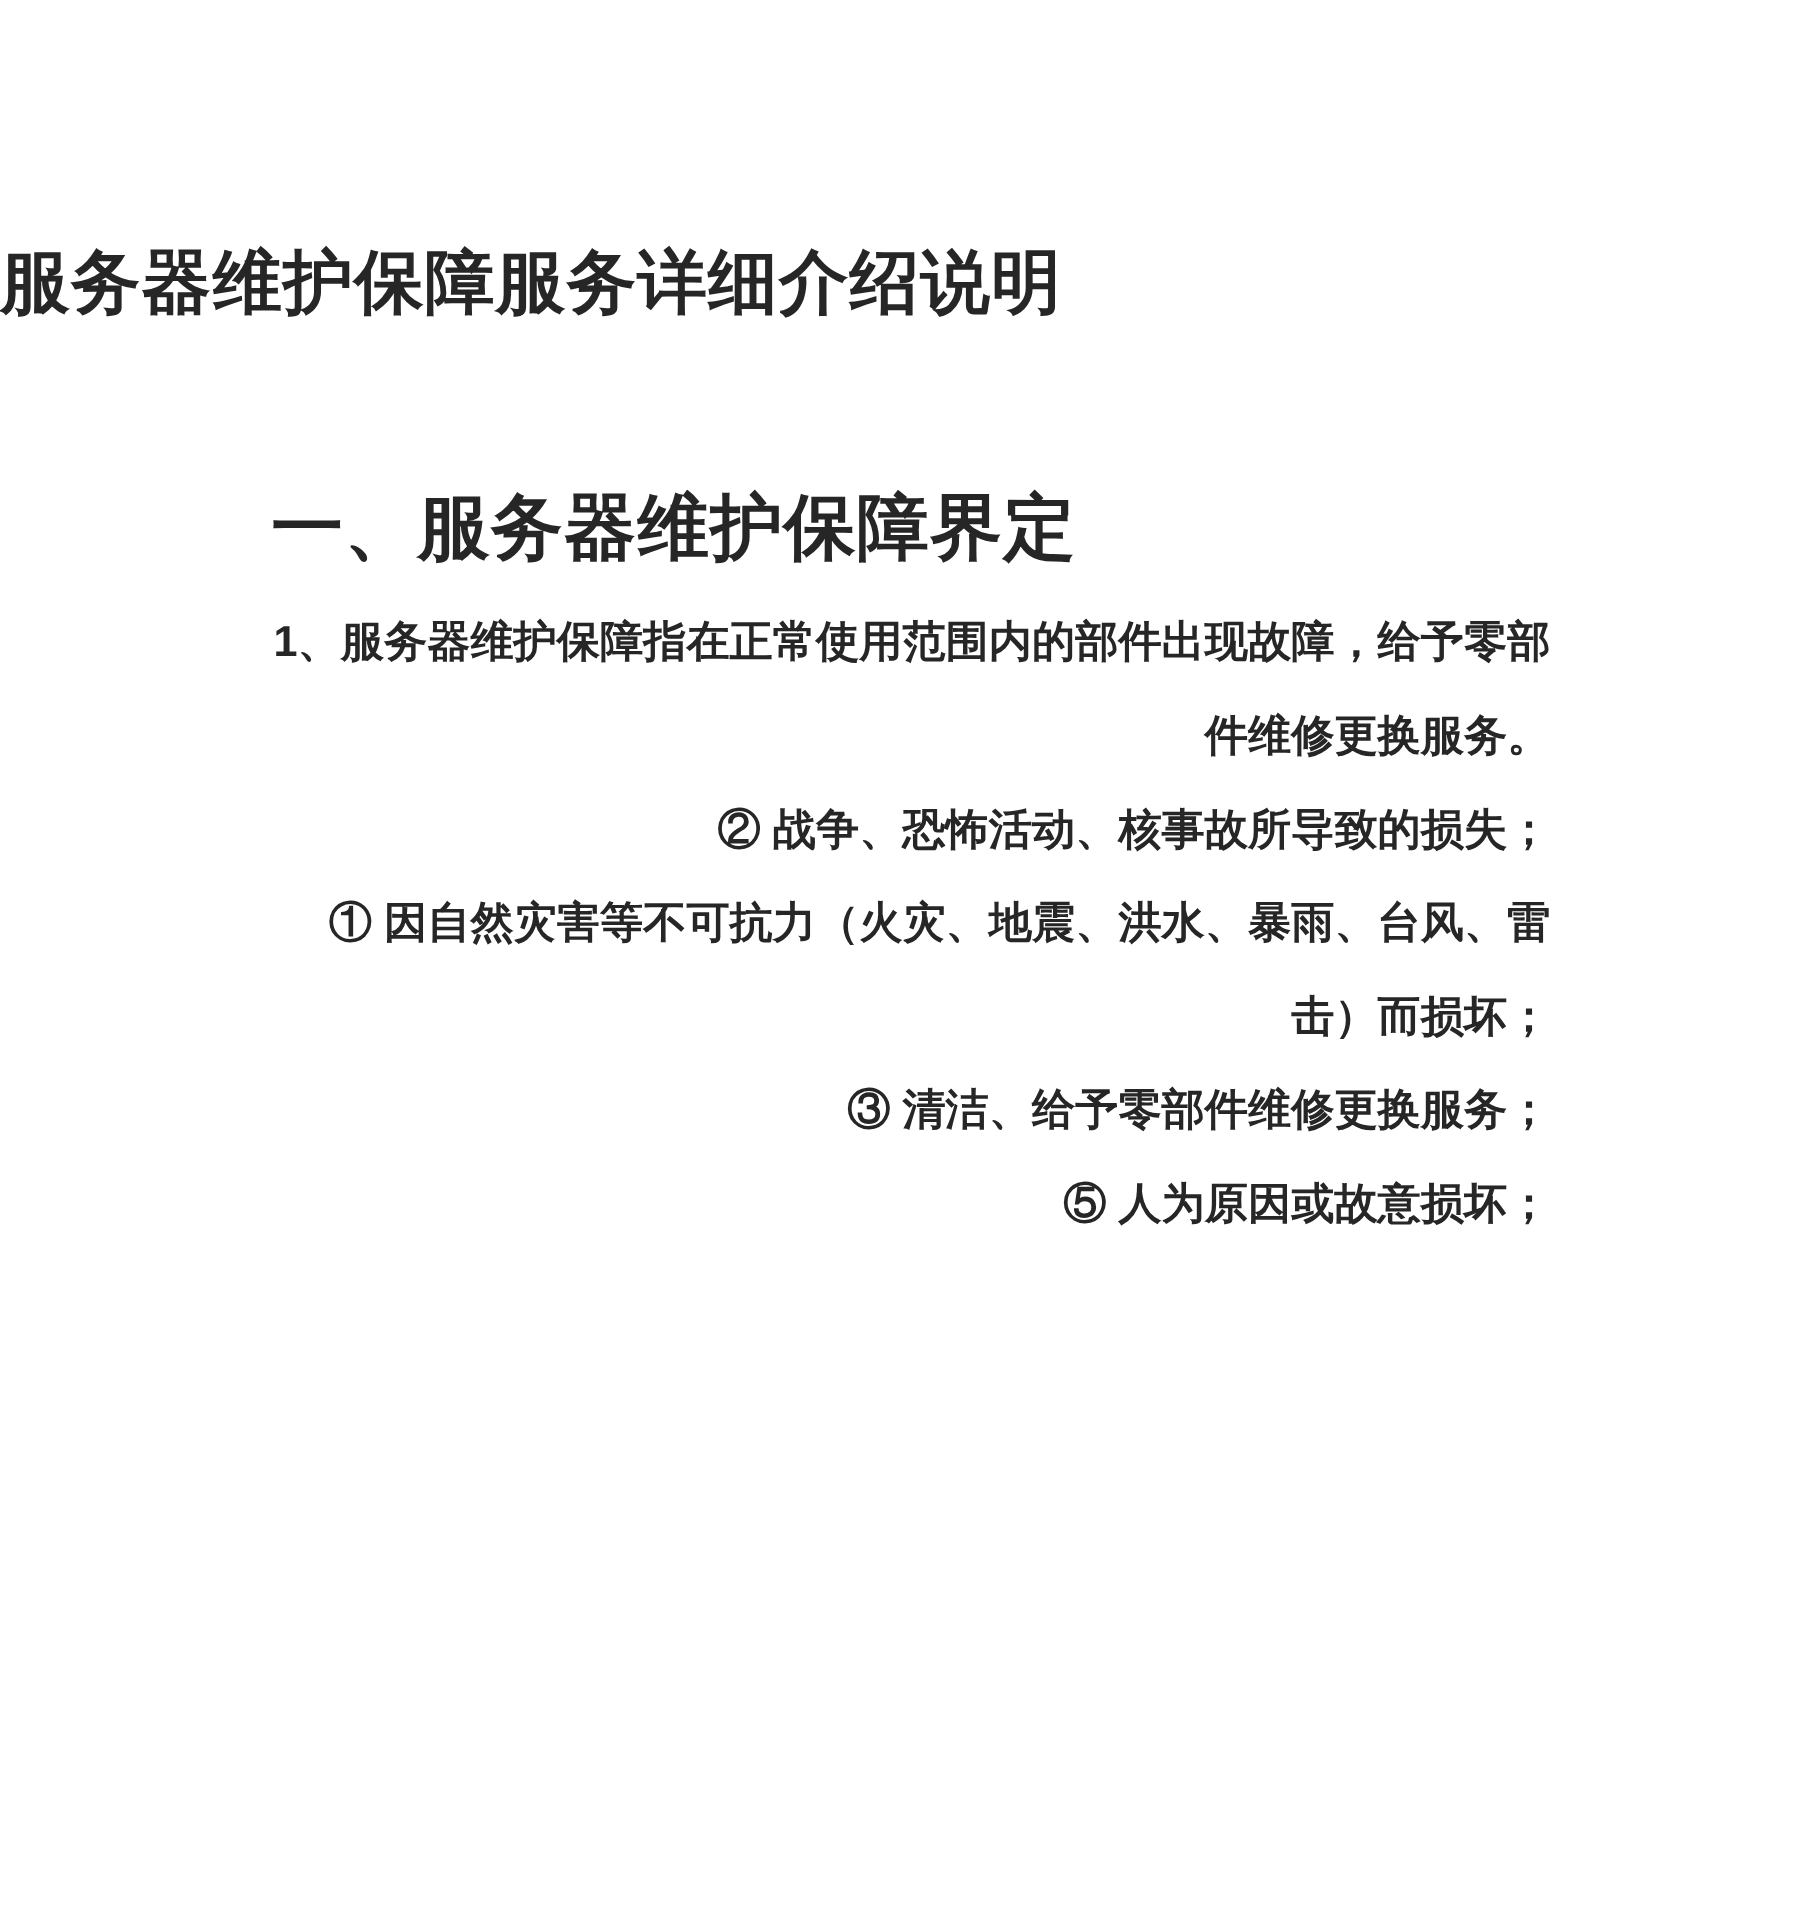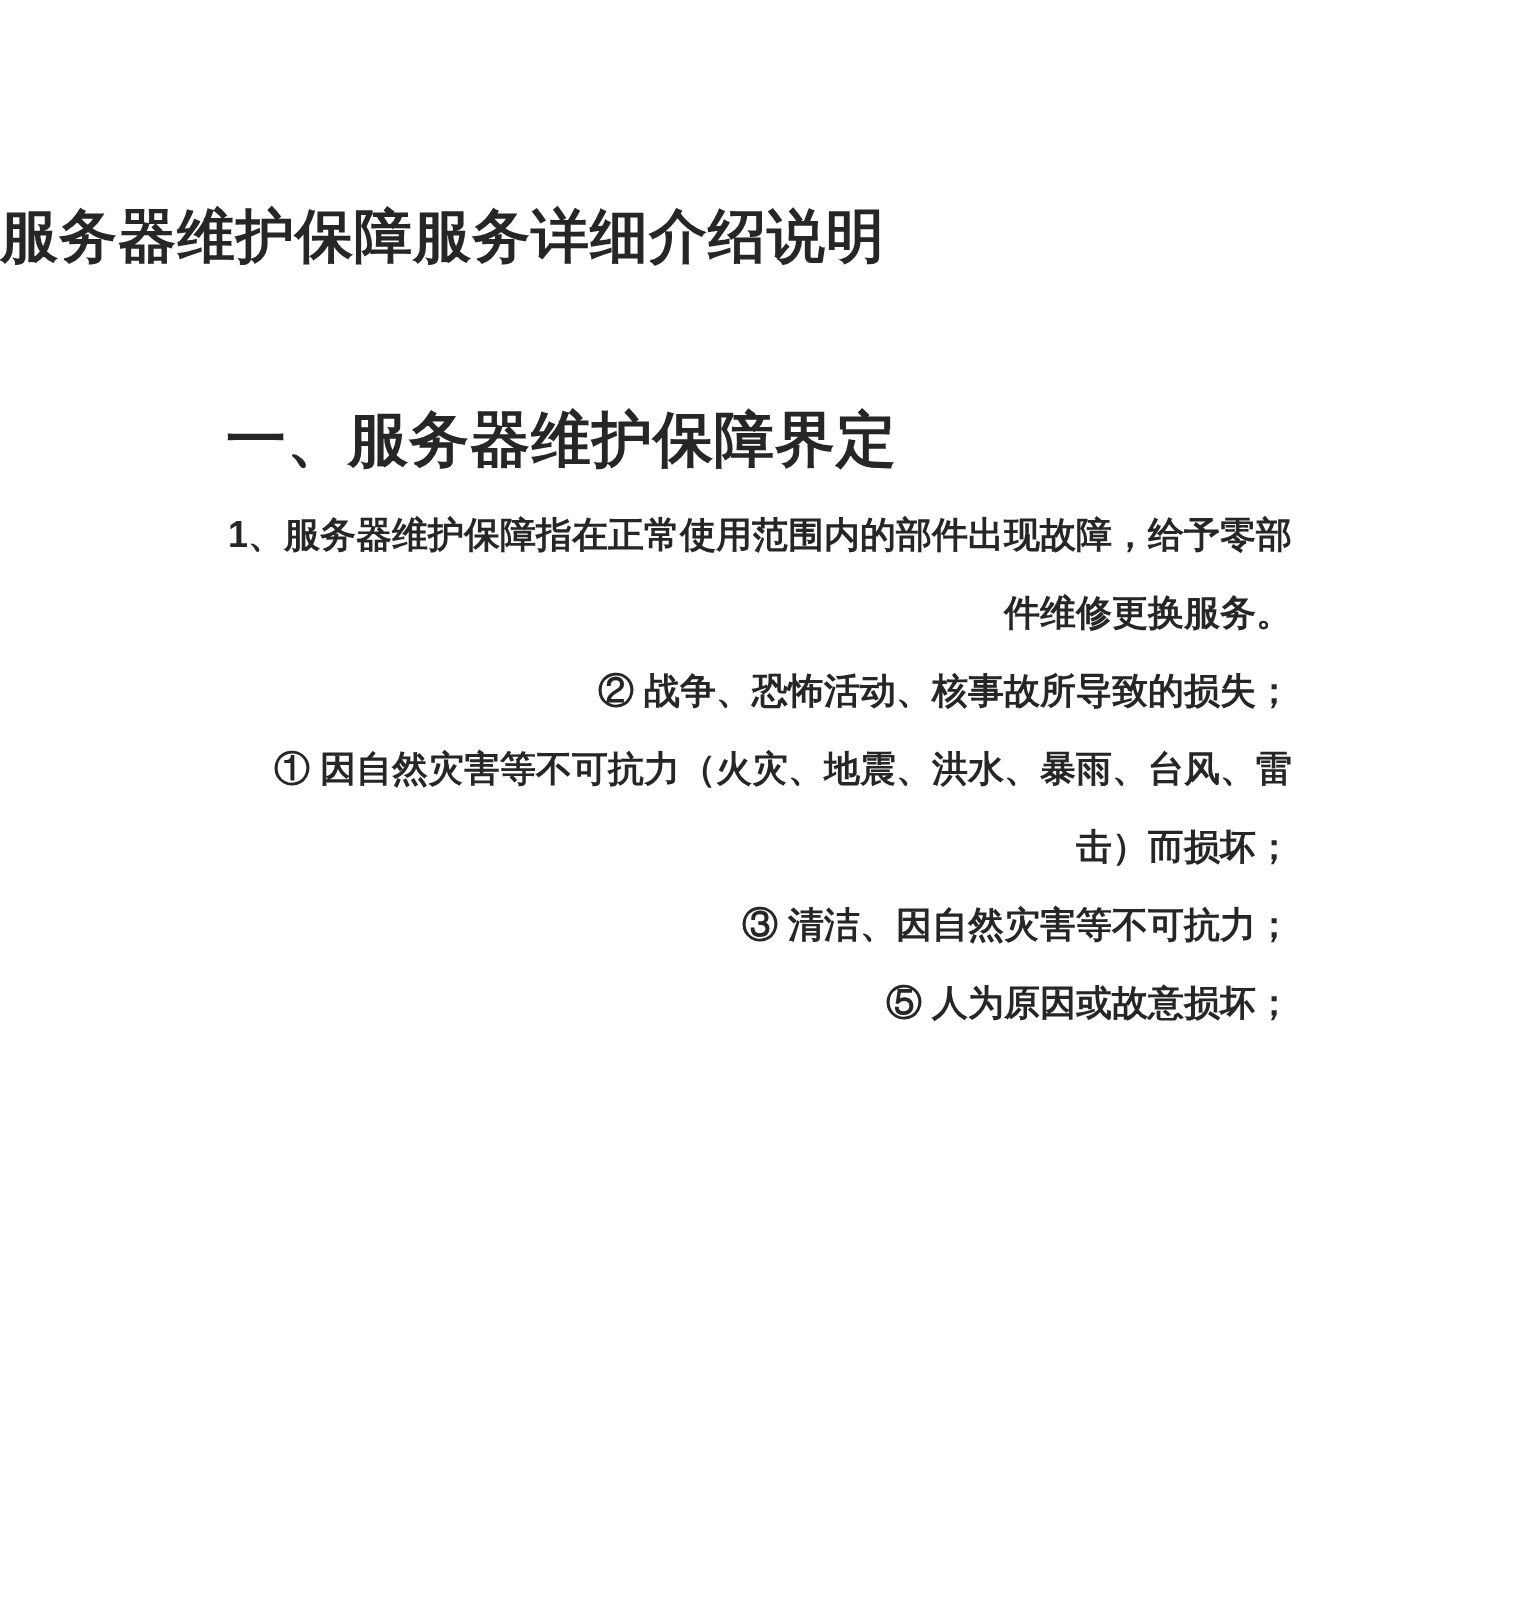--- a/index.html
+++ b/index.html
@@ -61,17 +61,17 @@
 <div class="page">
   <h1 class="doc-title">服务器维护保障服务详细介绍说明</h1>
 
   <div class="content">
     <h2 class="section-heading">一、服务器维护保障界定</h2>
 
     <div class="body-text">
       <p>1、服务器维护保障指在正常使用范围内的部件出现故障，给予零部件维修更换服务。</p>
       <p class="indent">② 战争、恐怖活动、核事故所导致的损失；</p>
       <p class="indent">① 因自然灾害等不可抗力（火灾、地震、洪水、暴雨、台风、雷击）而损坏；</p>
-      <p class="indent">③ 清洁、因自然灾害等不可抗力；</p>
+      <p class="indent">③ 清洁、给予零部件维修更换服务；</p>
       <p class="indent">⑤ 人为原因或故意损坏；</p>
     </div>
   </div>
 </div>
 
 </body></html>

